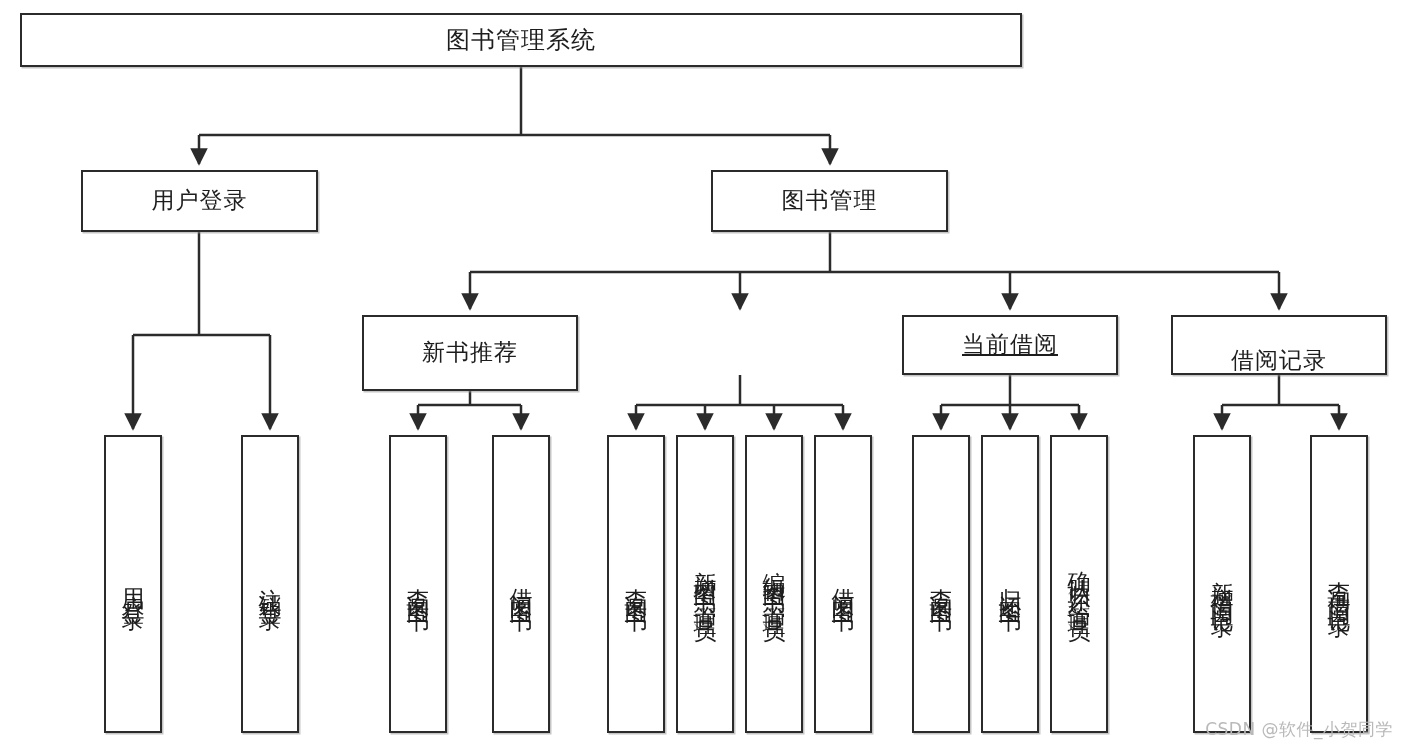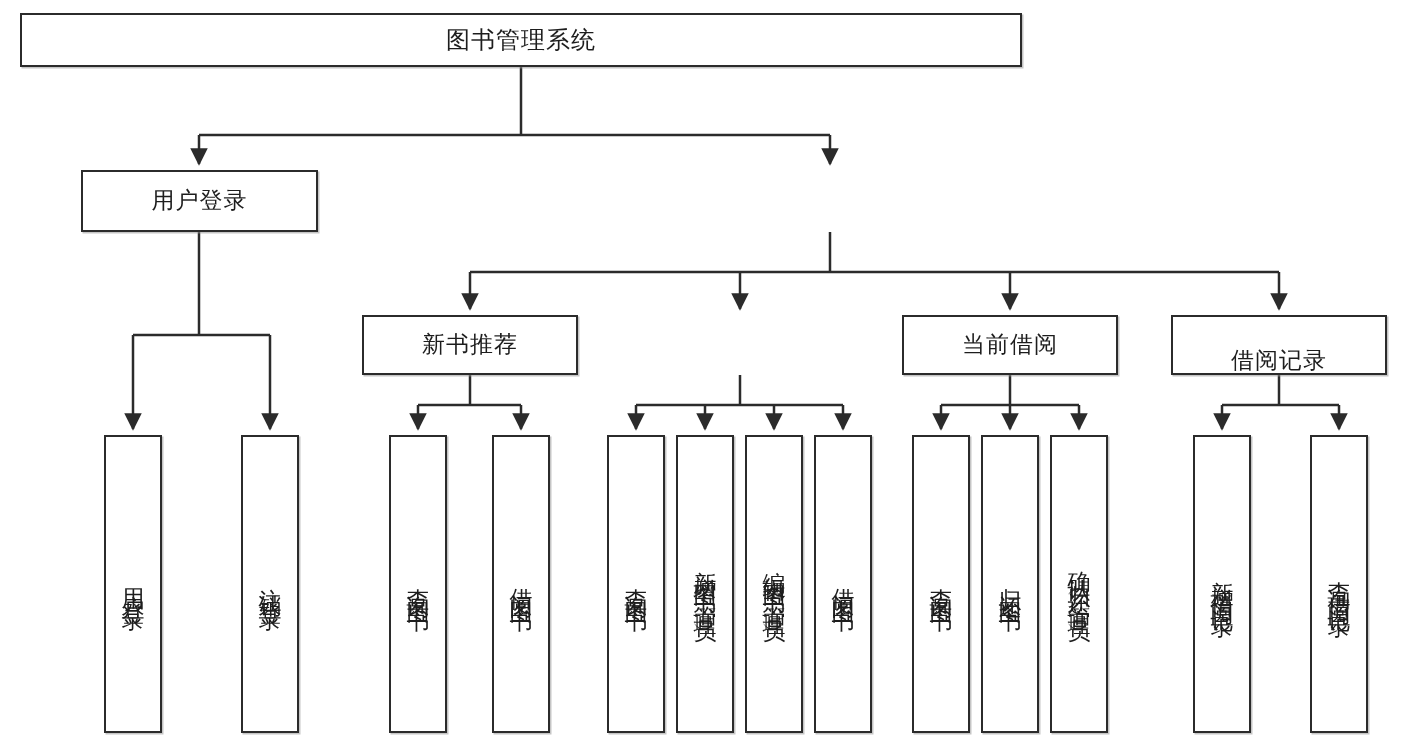--- a/index.html
+++ b/index.html
@@ -127,25 +127,28 @@
     </g>
   </svg>
 
   <div class="node node-h node-root" style="left:20px; top:13px; width:1002px; height:54px;">
     <span>图书管理系统</span>
   </div>
 
   <div class="node node-h" style="left:81px; top:170px; width:237px; height:62px;">
     <span>用户登录</span>
   </div>
+  <div class="node node-h" style="left:711px; top:170px; width:237px; height:62px;">
+    <span>图书管理</span>
+  </div>
 
-  <div class="node node-h" style="left:362px; top:315px; width:216px; height:60px;text-align:center;">
+  <div class="node node-h" style="left:362px; top:315px; width:216px; height:76px;text-align:center;">
     <span>新书推荐</span>
   </div>
-  <div class="node node-h" style="left:902px; top:315px; width:216px; height:60px;">
+  <div class="node node-h" style="left:902px; top:315px; width:216px; height:60px;text-decoration:underline;">
     <span>当前借阅</span>
   </div>
   <div class="node node-h" style="left:1171px; top:315px; width:216px; height:60px;align-items:flex-end;">
     <span>借阅记录</span>
   </div>
 
   <div class="node node-v" style="left:104px; top:435px; width:58px; height:298px;">
     <span class="vtext">用户登录</span>
   </div>
   <div class="node node-v" style="left:241px; top:435px; width:58px; height:298px;">
@@ -182,14 +185,15 @@
     <span class="vtext">确认归还（管理员）</span>
   </div>
 
   <div class="node node-v" style="left:1193px; top:435px; width:58px; height:298px;">
     <span class="vtext">新增借阅记录</span>
   </div>
   <div class="node node-v" style="left:1310px; top:435px; width:58px; height:298px;">
     <span class="vtext">查询借阅记录</span>
   </div>
 
+  <div id="watermark">CSDN @软件_小贺同学</div>
 
 </div>
 
 </body></html>

